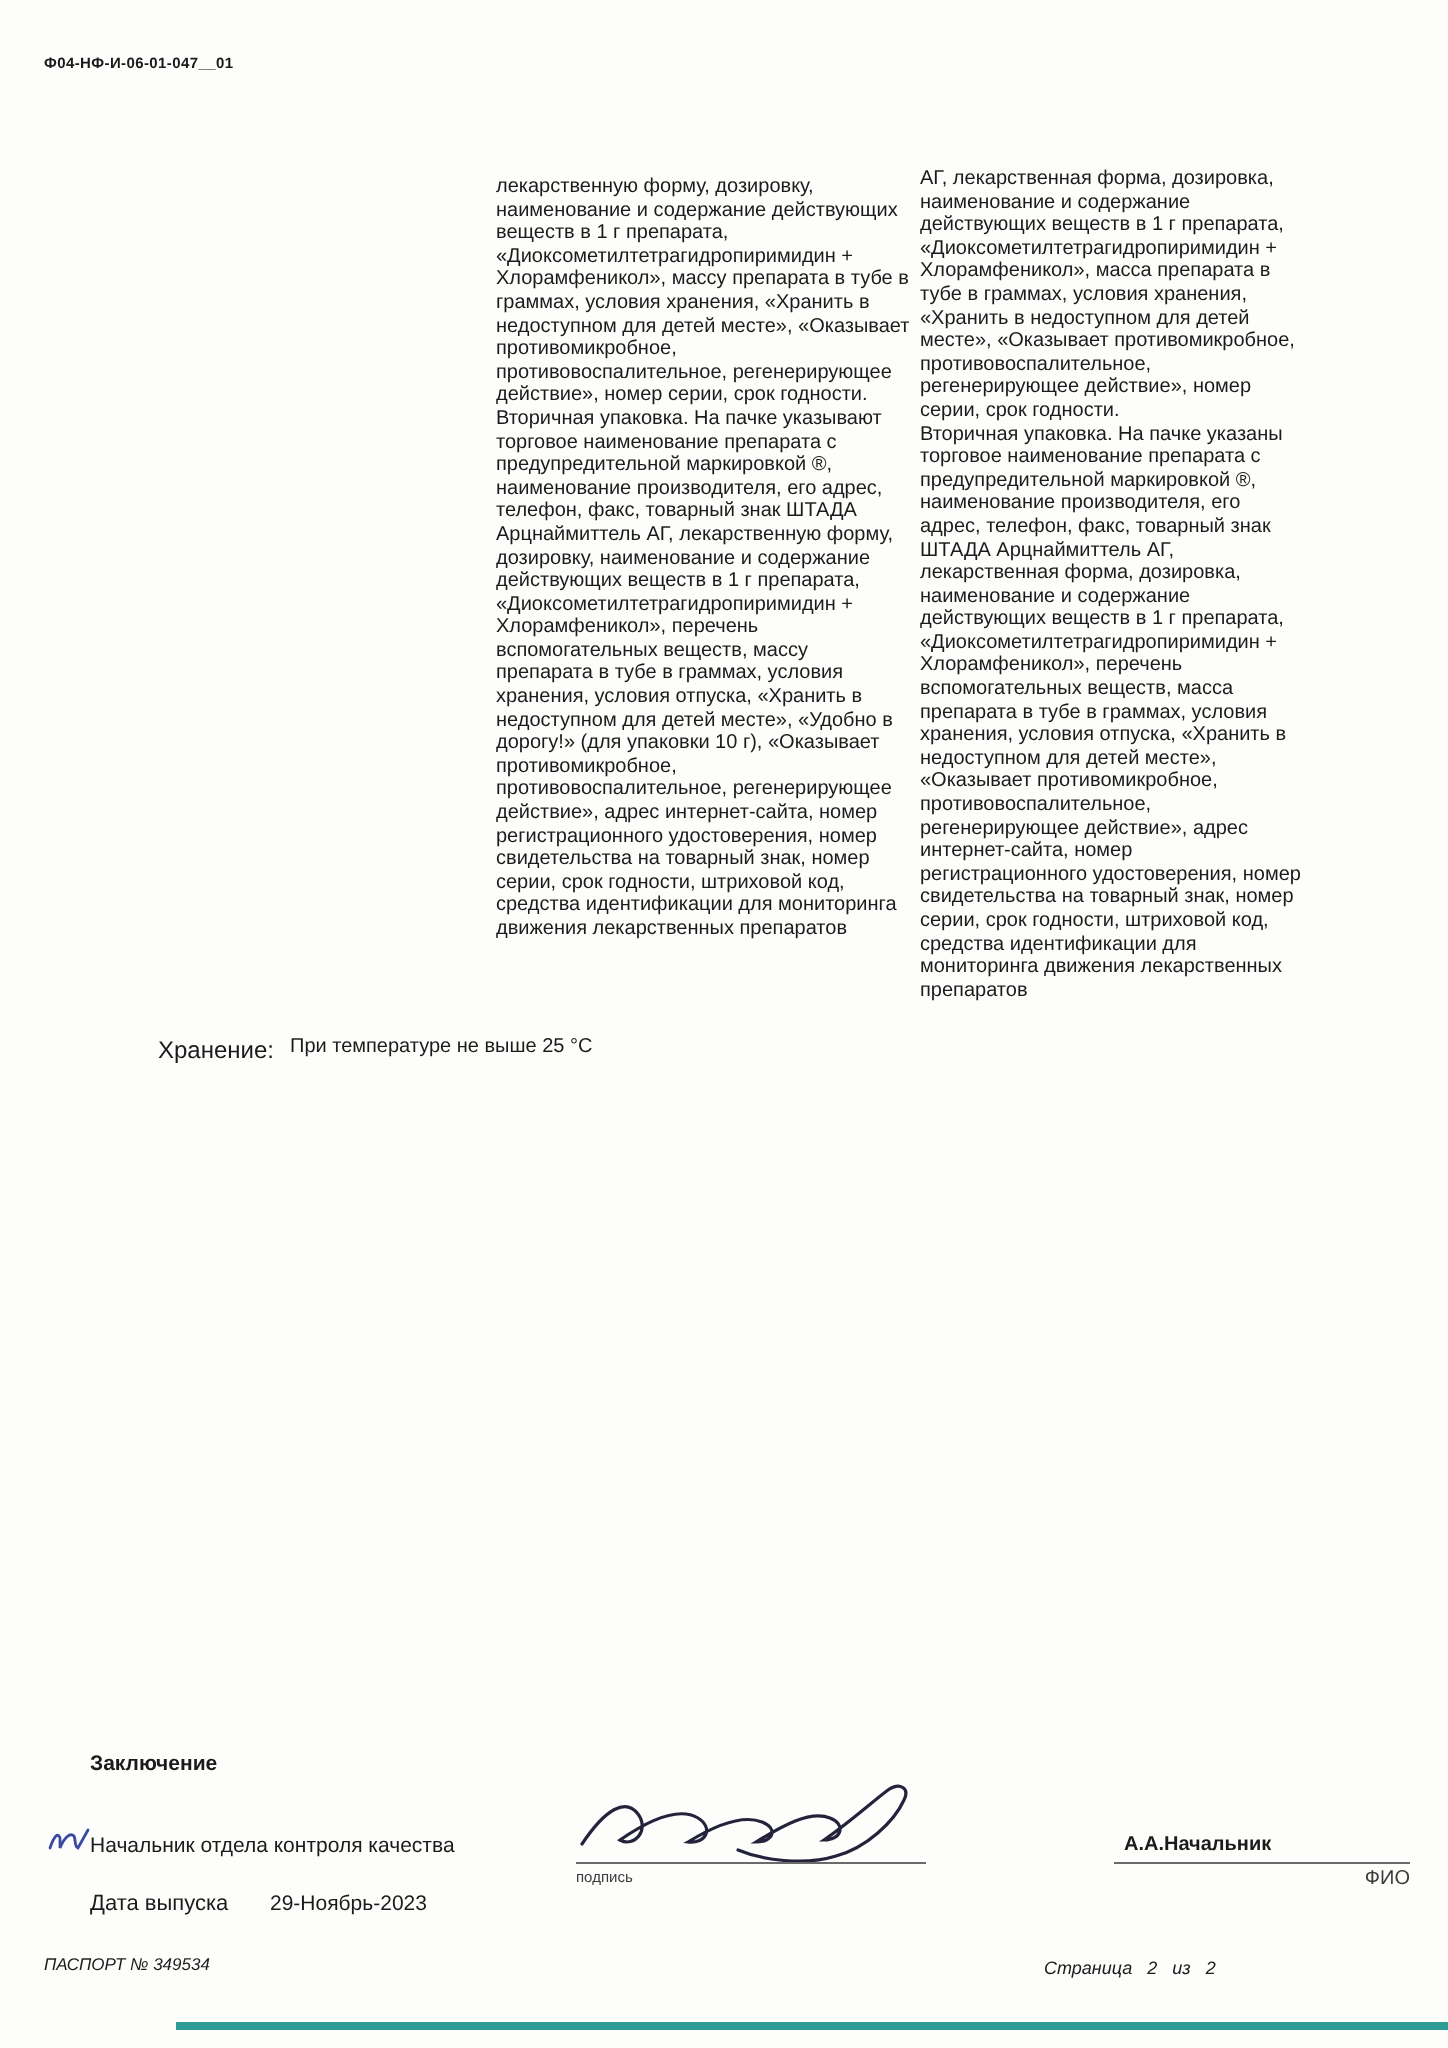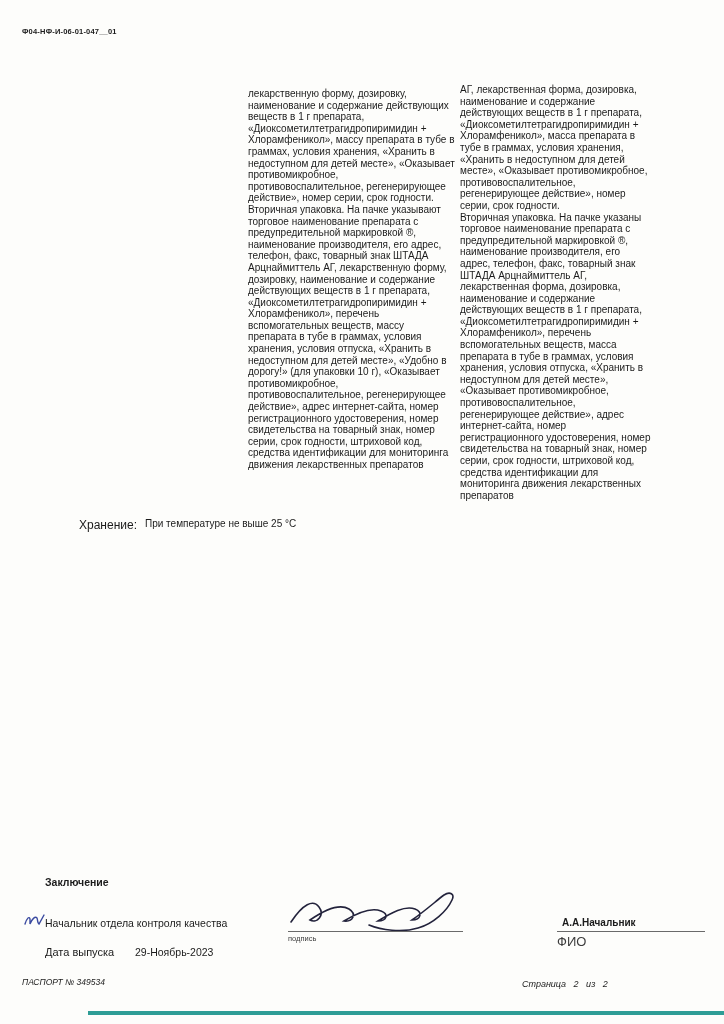--- a/index.html
+++ b/index.html
@@ -32,21 +32,21 @@
     font-size:10px;padding-bottom:3px;
     border-bottom:1.2px solid #4a4a4a;
   }
   .hand-mark{left:22px;top:910px;width:26px;height:20px;}
   .position-title{left:45px;top:917px;font-size:10.5px;font-weight:normal;}
   .signature-svg{left:283px;top:886px;width:188px;height:50px;}
   .sig-rule{left:288px;top:931px;width:175px;height:1px;background:#6a6a6a;}
   .sig-caption{left:288px;top:934px;width:175px;text-align:left;font-size:7.5px;color:#3c3c3c;}
   .person-name{left:562px;top:917px;font-size:10px;font-weight:bold;}
   .fio-rule{left:557px;top:931px;width:148px;height:1px;background:#6a6a6a;}
-  .fio-caption{left:557px;top:934px;width:148px;text-align:left;font-size:13px;color:#3c3c3c;}
+  .fio-caption{left:557px;top:934px;width:148px;text-align:right;font-size:10px;color:#3c3c3c;}
   .release-label{left:45px;top:946px;font-size:11px;font-weight:normal;}
   .release-value{left:135px;top:946px;font-size:10.5px;font-weight:normal;text-align:right;}
   .passport{left:22px;top:977px;font-size:8.5px;font-style:italic;}
   .page-indicator{left:522px;top:979px;font-size:9px;font-style:italic;word-spacing:5px;}
   .footer-line{
     left:88px;top:1011px;width:636px;height:4px;
     background:var(--footer-line,#2e9d96);
   }
 </style>
 </head>

